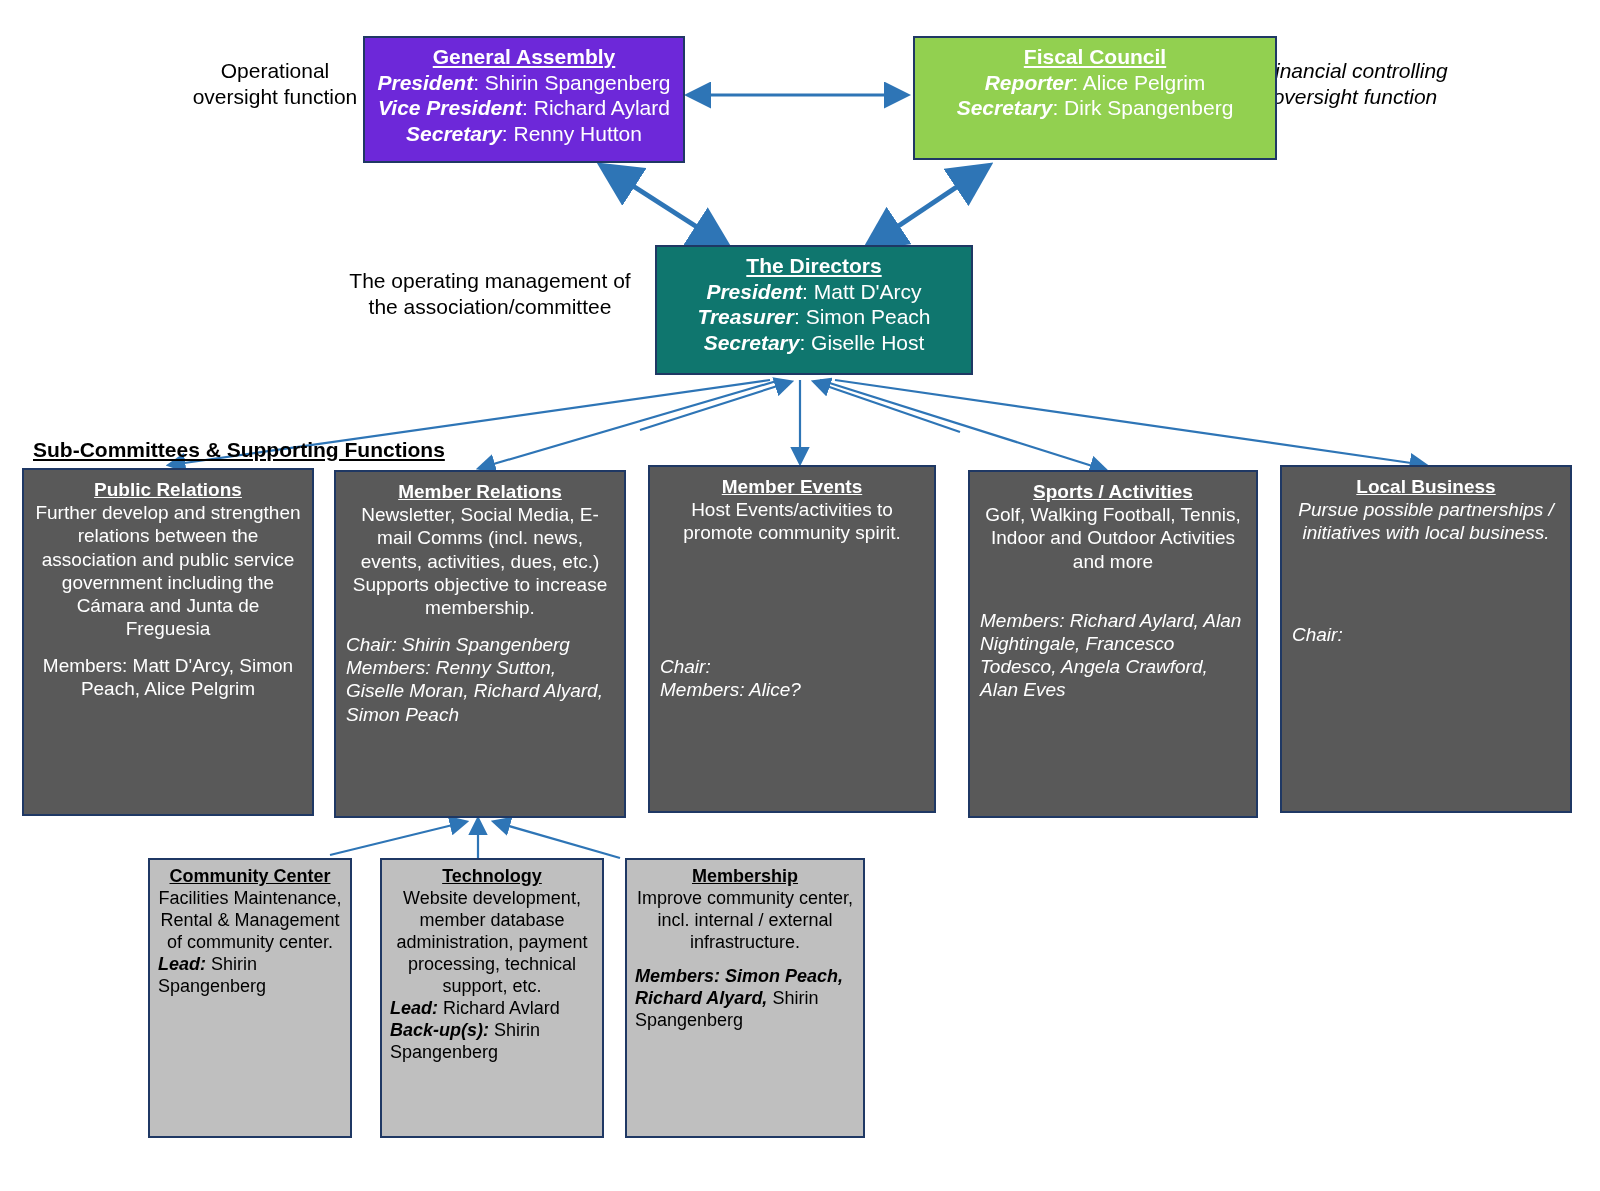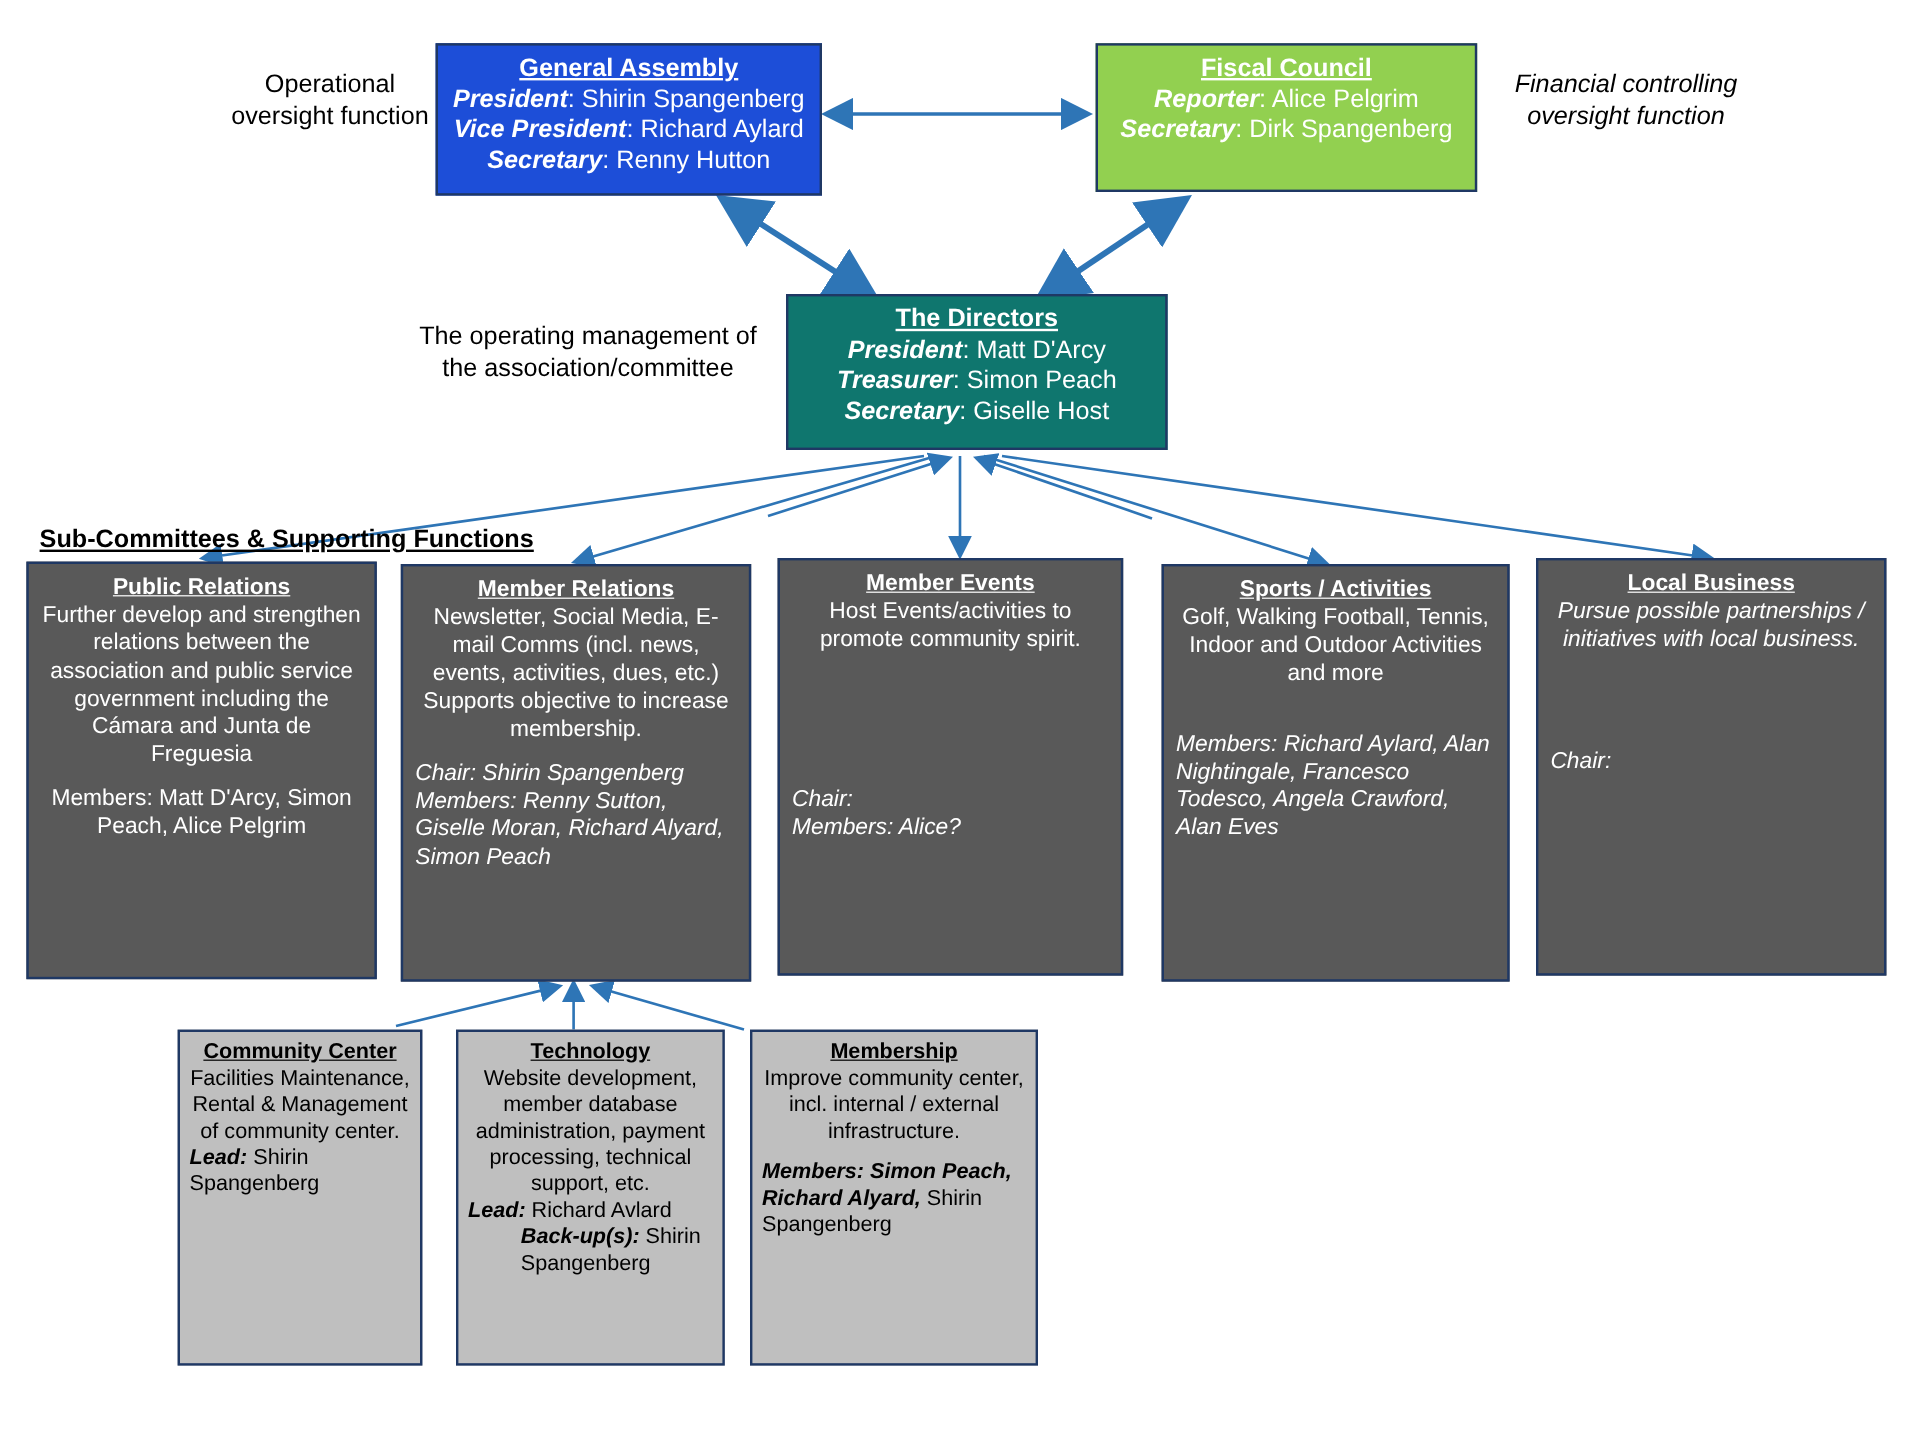--- a/index.html
+++ b/index.html
@@ -38,21 +38,21 @@
     font-weight: bold;
     text-decoration: underline;
     display: block;
   }
   .top-box {
     border: 2px solid #1f3864;
     color: #ffffff;
     font-size: 21px;
     padding: 6px 8px;
   }
-  .ga-box { background: #1d4ed8; }
+  .ga-box { background: #6d28d9; }
   .fc-box { background: #92d050; color: #ffffff; }
   .dir-box { background: #0f766e; }
   .top-box .role {
     font-weight: bold;
     font-style: italic;
   }
   .sub-box {
     background: #595959;
     border: 2px solid #1f3864;
     color: #ffffff;
@@ -143,21 +143,21 @@
       <span class="role">President</span>: <span>Shirin Spangenberg</span>
     </span>
     <span class="line">
       <span class="role">Vice President</span>: <span>Richard Aylard</span>
     </span>
     <span class="line">
       <span class="role">Secretary</span>: <span>Renny Hutton</span>
     </span>
   </div>
 
-  <div class="box top-box fc-box" style="left:913px; top:36px; width:318px; height:124px;">
+  <div class="box top-box fc-box" style="left:913px; top:36px; width:364px; height:124px;">
     <span class="title">Fiscal Council</span>
     <span class="line">
       <span class="role">Reporter</span>: <span>Alice Pelgrim</span>
     </span>
     <span class="line">
       <span class="role">Secretary</span>: <span>Dirk Spangenberg</span>
     </span>
   </div>
 
   <div class="box top-box dir-box" style="left:655px; top:245px; width:318px; height:130px;">
@@ -218,21 +218,21 @@
       <span class="bi">Lead:</span><span> Shirin Spangenberg</span>
     </span>
   </div>
 
   <div class="box grey-box" style="left:380px; top:858px; width:224px; height:280px;">
     <span class="title">Technology</span>
     <span class="line">Website development, member database administration, payment processing, technical support, etc.</span>
     <span class="line" style="text-align:left; display:block;">
       <span class="bi">Lead:</span><span> Richard Avlard</span>
     </span>
-    <span class="line" style="text-align:left; display:block;margin-left:44px;">
+    <span class="line" style="text-align:left; display:block;">
       <span class="bi">Back-up(s):</span><span> Shirin Spangenberg</span>
     </span>
   </div>
 
   <div class="box grey-box" style="left:625px; top:858px; width:240px; height:280px; border-color:#1f3864;">
     <span class="title">Membership</span>
     <span class="line">Improve community center, incl. internal / external infrastructure.</span>
     <span class="spacer" style="height:12px;"></span>
     <span class="line" style="text-align:left; display:block;">
       <span class="bi">Members: Simon Peach, Richard Alyard,</span><span> Shirin Spangenberg</span>

